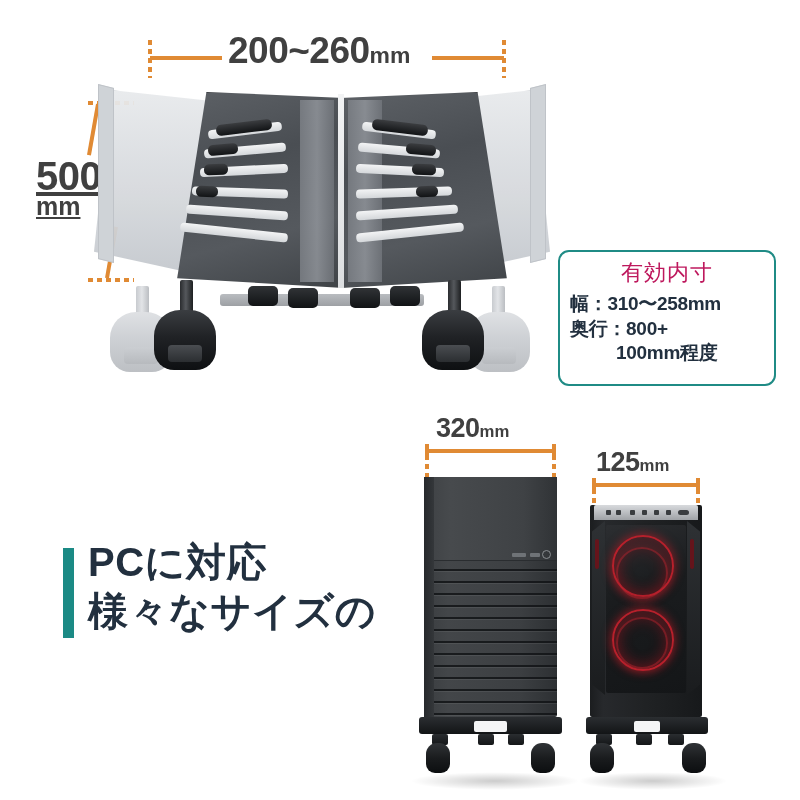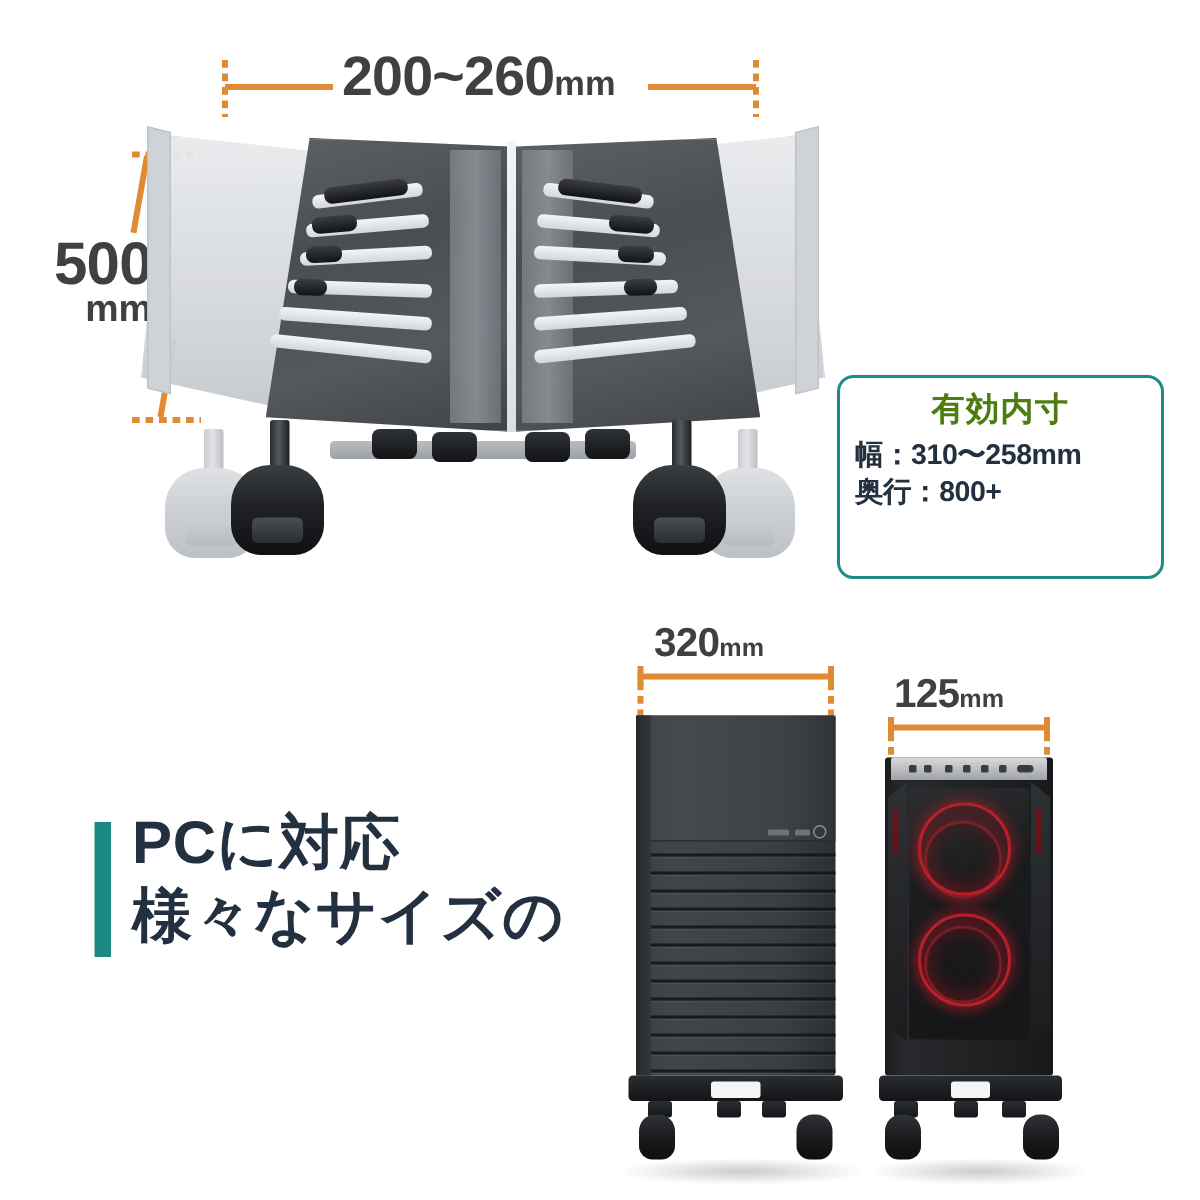--- a/index.html
+++ b/index.html
@@ -56,21 +56,21 @@
   #left-lead-top {
     left: 96px; top: 104px; width: 4px; height: 52px;
     background: #E08A34; transform: rotate(10deg); transform-origin: top center;
   }
   #left-lead-bottom {
     left: 105px; top: 226px; width: 4px; height: 52px;
     background: #E08A34; transform: rotate(10deg); transform-origin: bottom center;
   }
   #left-dim-label {
     left: 36px; top: 158px;
-    font-size: 40px; text-align: right; line-height: 0.92;
+    font-size: 40px; text-align: left; line-height: 0.92; text-decoration: underline;
   }
   #left-dim-label .dim-unit { font-size: 25px; display: block; }
 
   
   #stand-photo { left: 92px; top: 72px; width: 460px; height: 320px; }
 
   
   .ghost-tray {
     position: absolute;
     background: linear-gradient(180deg,#e8eaec 0%,#d6d9dd 55%,#c4c8cd 100%);
@@ -168,21 +168,21 @@
     border-radius: 3px;
   }
 
   
   #info-box {
     left: 558px; top: 250px; width: 218px; height: 136px;
     border: 2px solid #1F8B85; border-radius: 11px; background: #fff;
     padding: 8px 10px 0 10px;
   }
   #info-title {
-    color: #4d7c0f; font-weight: bold; font-size: 22px;
+    color: #be185d; font-weight: normal; font-size: 22px;
     text-align: center; letter-spacing: 1px; line-height: 1.2;
   }
   .info-line {
     color: #22303F; font-weight: bold; font-size: 19px;
     line-height: 1.28; letter-spacing: -0.3px; white-space: nowrap;
   }
   #info-line-1 { margin-top: 6px; }
   #info-line-3 { text-indent: 46px; }
 
   
@@ -371,20 +371,21 @@
     <div class="leg" style="left:88px;  top:208px;"></div>
     <div class="leg" style="left:356px; top:208px;"></div>
     <div class="caster" style="left:62px;  top:238px;"></div>
     <div class="caster" style="left:330px; top:238px;"></div>
   </div>
 
   <div class="abs" id="info-box">
     <div id="info-title">有効内寸</div>
     <div class="info-line" id="info-line-1">幅：310〜258mm</div>
     <div class="info-line" id="info-line-2">奥行：800+</div>
+    <div class="info-line" id="info-line-3">100mm程度</div>
   </div>
 
   <div class="abs" id="headline-bar"></div>
   <div class="abs" id="headline">
     <div>PCに対応</div>
     <div>様々なサイズの</div>
   </div>
 
   <div class="abs dim-text" id="dim250-label"><span>320</span><span class="dim-unit">mm</span></div>
   <div class="abs" id="dim250-line"></div>

